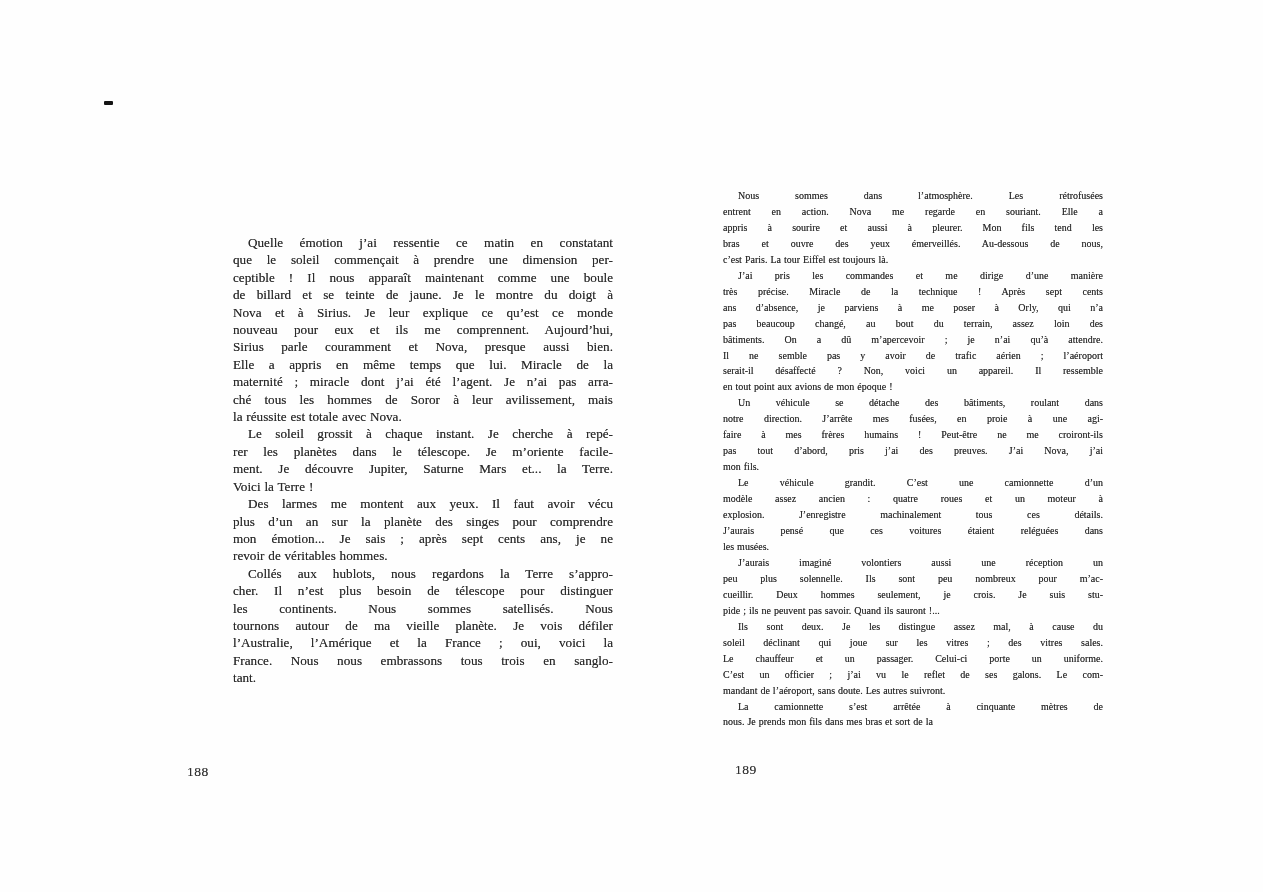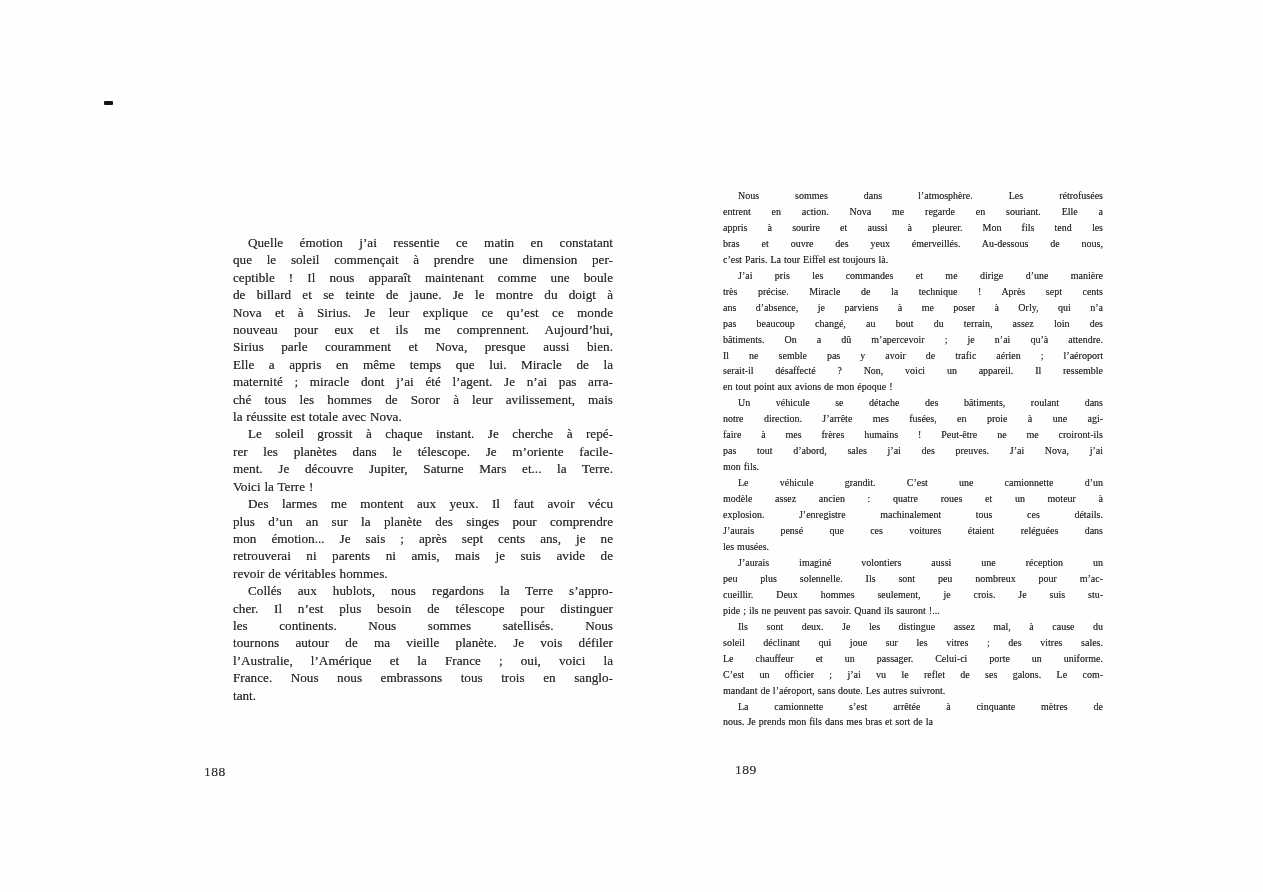--- a/index.html
+++ b/index.html
@@ -49,21 +49,21 @@
   .para .line:first-child {
     text-indent: 15px;
   }
   .page-number {
     position: absolute;
     color: #333333;
     font-size: 13.5px;
     letter-spacing: 0.5px;
     text-shadow: 0 0 0.4px rgba(43,43,43,0.6);
   }
-  #pn-left  { left: 204px; top: 764px; }
+  #pn-left  { left: 187px; top: 764px; }
   #pn-right { left: 688px; top: 762px; margin-left: 47px; }
   .ink-mark {
     position: absolute;
     left: 104px;
     top: 101px;
     width: 9px;
     height: 4px;
     background: #141414;
     border-radius: 1px;
   }
@@ -92,21 +92,20 @@
       <div class="para">
         <div class="line">Le soleil grossit à chaque instant. Je cherche à repé-</div>
         <div class="line">rer les planètes dans le télescope. Je m’oriente facile-</div>
         <div class="line">ment. Je découvre Jupiter, Saturne Mars et... la Terre.</div>
         <div class="line last">Voici la Terre !</div>
       </div>
       <div class="para">
         <div class="line">Des larmes me montent aux yeux. Il faut avoir vécu</div>
         <div class="line">plus d’un an sur la planète des singes pour comprendre</div>
         <div class="line">mon émotion... Je sais ; après sept cents ans, je ne</div>
-        <div class="line">retrouverai ni parents ni amis, mais je suis avide de</div>
         <div class="line last">revoir de véritables hommes.</div>
       </div>
       <div class="para">
         <div class="line">Collés aux hublots, nous regardons la Terre s’appro-</div>
         <div class="line">cher. Il n’est plus besoin de télescope pour distinguer</div>
         <div class="line">les continents. Nous sommes satellisés. Nous</div>
         <div class="line">tournons autour de ma vieille planète. Je vois défiler</div>
         <div class="line">l’Australie, l’Amérique et la France ; oui, voici la</div>
         <div class="line">France. Nous nous embrassons tous trois en sanglo-</div>
         <div class="line last">tant.</div>
@@ -128,21 +127,21 @@
         <div class="line">pas beaucoup changé, au bout du terrain, assez loin des</div>
         <div class="line">bâtiments. On a dû m’apercevoir ; je n’ai qu’à attendre.</div>
         <div class="line">Il ne semble pas y avoir de trafic aérien ; l’aéroport</div>
         <div class="line">serait-il désaffecté ? Non, voici un appareil. Il ressemble</div>
         <div class="line last">en tout point aux avions de mon époque !</div>
       </div>
       <div class="para">
         <div class="line">Un véhicule se détache des bâtiments, roulant dans</div>
         <div class="line">notre direction. J’arrête mes fusées, en proie à une agi-</div>
         <div class="line">faire à mes frères humains ! Peut-être ne me croiront-ils</div>
-        <div class="line">pas tout d’abord, sales j’ai des preuves. J’ai Nova, j’ai</div>
+        <div class="line">pas tout d’abord, pris j’ai des preuves. J’ai Nova, j’ai</div>
         <div class="line last">mon fils.</div>
       </div>
       <div class="para">
         <div class="line">Le véhicule grandit. C’est une camionnette d’un</div>
         <div class="line">modèle assez ancien : quatre roues et un moteur à</div>
         <div class="line">explosion. J’enregistre machinalement tous ces détails.</div>
         <div class="line">J’aurais pensé que ces voitures étaient reléguées dans</div>
         <div class="line last">les musées.</div>
       </div>
       <div class="para">

